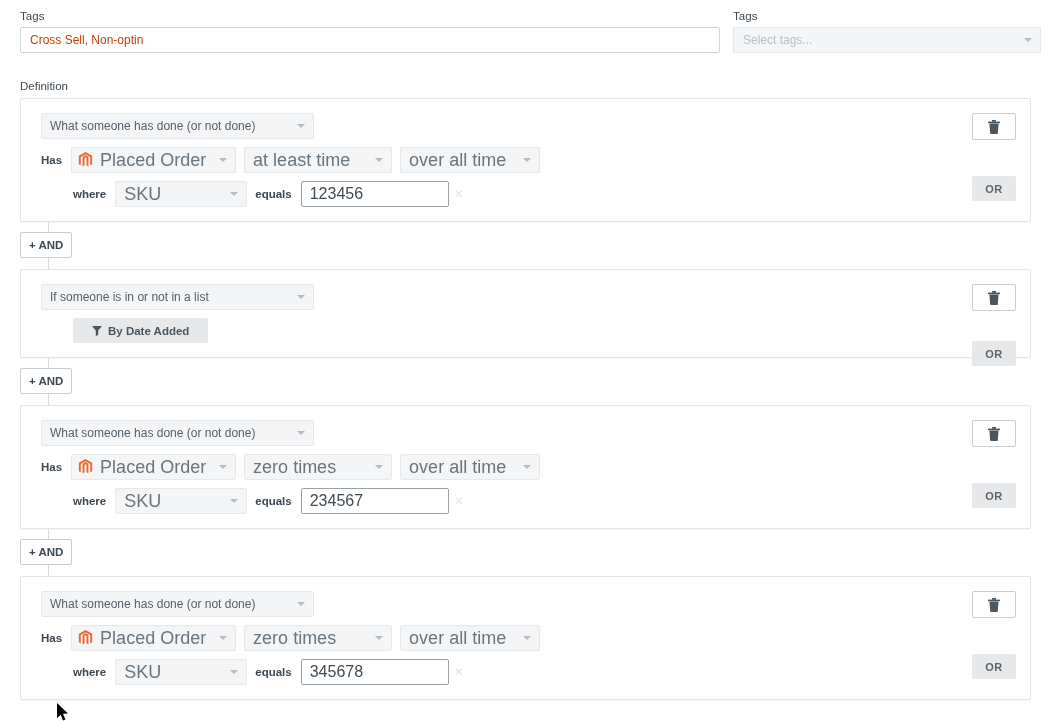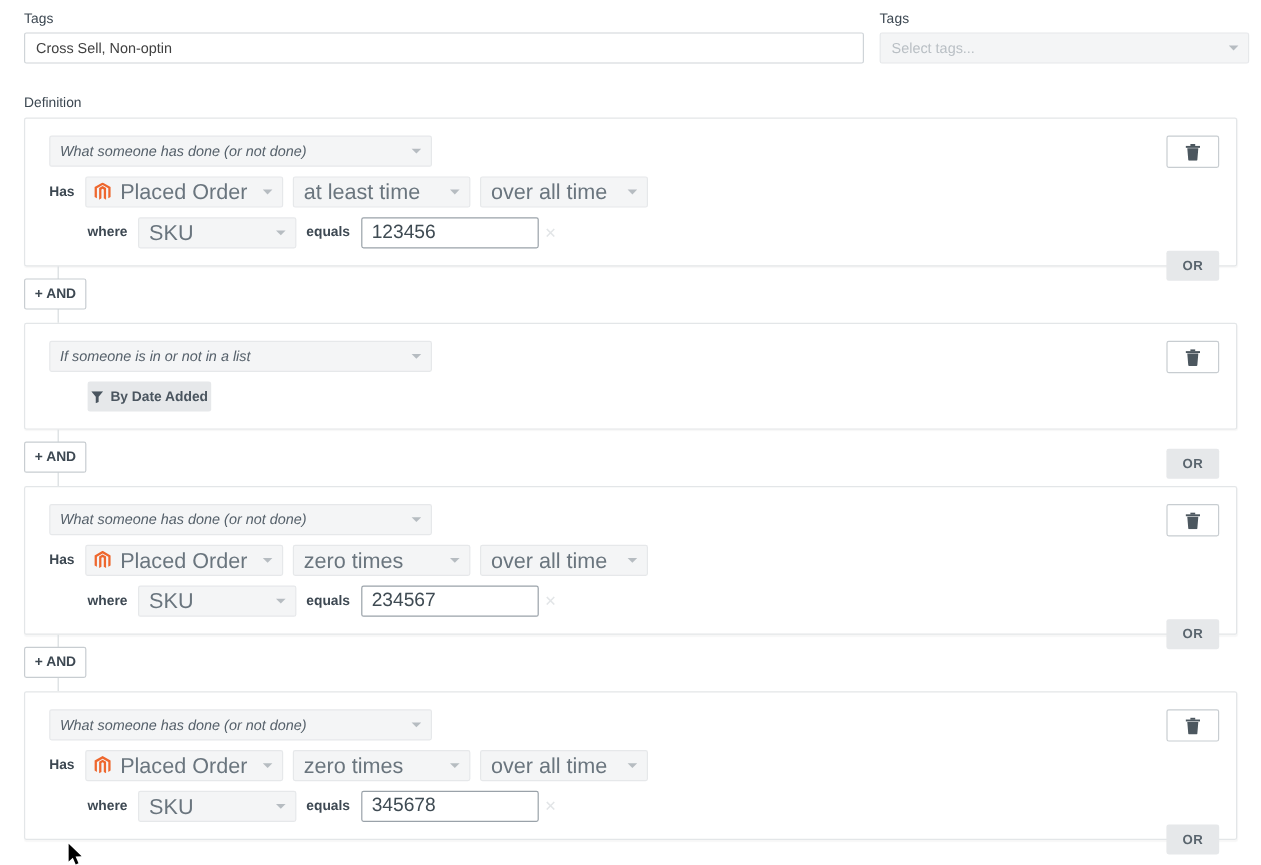--- a/index.html
+++ b/index.html
@@ -33,21 +33,21 @@
   .name-wrap { position: absolute; left: 20px; top: 10px; width: 700px; }
   .tags-wrap { position: absolute; left: 733px; top: 10px; width: 308px; }
 
   .text-input {
     width: 100%;
     height: 26px;
     border: 1px solid #cfd4d8;
     background: #ffffff;
     border-radius: 2px;
     font-size: 12px;
-    color: #404040;
+    color: #c2410c;
     padding: 0 9px;
     font-family: "Liberation Sans", sans-serif;
     outline: none;
   }
   .text-input::placeholder { color: #b4bcc2; }
 
   .select-flat {
     position: relative;
     width: 100%;
     height: 26px;
@@ -95,33 +95,32 @@
     background: #ffffff;
     padding: 14px 14px 14px 20px;
     box-shadow: 0 1px 1px rgba(0,0,0,.035);
   }
 
   .row { display: flex; align-items: center; }
   .row + .row { margin-top: 8px; }
 
   .kind-select {
     position: relative;
-    width: 319px;
+    width: 273px;
     height: 26px;
     background: #f4f5f6;
     border: 1px solid #e6e8ea;
     border-radius: 2px;
     font-size: 12px;
     color: #55606a;
     line-height: 24px;
     padding: 0 22px 0 8px;
     white-space: nowrap;
     overflow: hidden;
     cursor: pointer;
-    font-style: italic;
   }
 
   .inline-label {
     font-size: 11.5px;
     font-weight: bold;
     color: #3d4852;
     margin-right: 9px;
     white-space: nowrap;
   }
   .inline-label.indent { margin-left: 32px; }
@@ -182,21 +181,21 @@
 
   .date-btn {
     margin-left: 32px;
     height: 25px;
     background: #e6e8ea;
     border: none;
     border-radius: 2px;
     font-size: 11.5px;
     font-weight: bold;
     color: #4a555f;
-    padding: 0 3px;
+    padding: 0 19px;
     font-family: "Liberation Sans", sans-serif;
     cursor: pointer;
     display: inline-flex;
     align-items: center;
     gap: 6px;
   }
   .funnel { display: block; }
 
   
   .trash-btn {
@@ -219,21 +218,20 @@
     background: #e6e8ea;
     border: none;
     border-radius: 2px;
     font-size: 11px;
     font-weight: bold;
     color: #5a656e;
     letter-spacing: .4px;
     cursor: pointer;
     font-family: "Liberation Sans", sans-serif;
     padding: 0;
-    margin-top: 33px;
   }
   .or-at-3rd { top: 77px; }
   .or-at-2nd { top: 71px; }
 
   
   .and-zone {
     position: relative;
     height: 47px;
   }
   .and-line {

